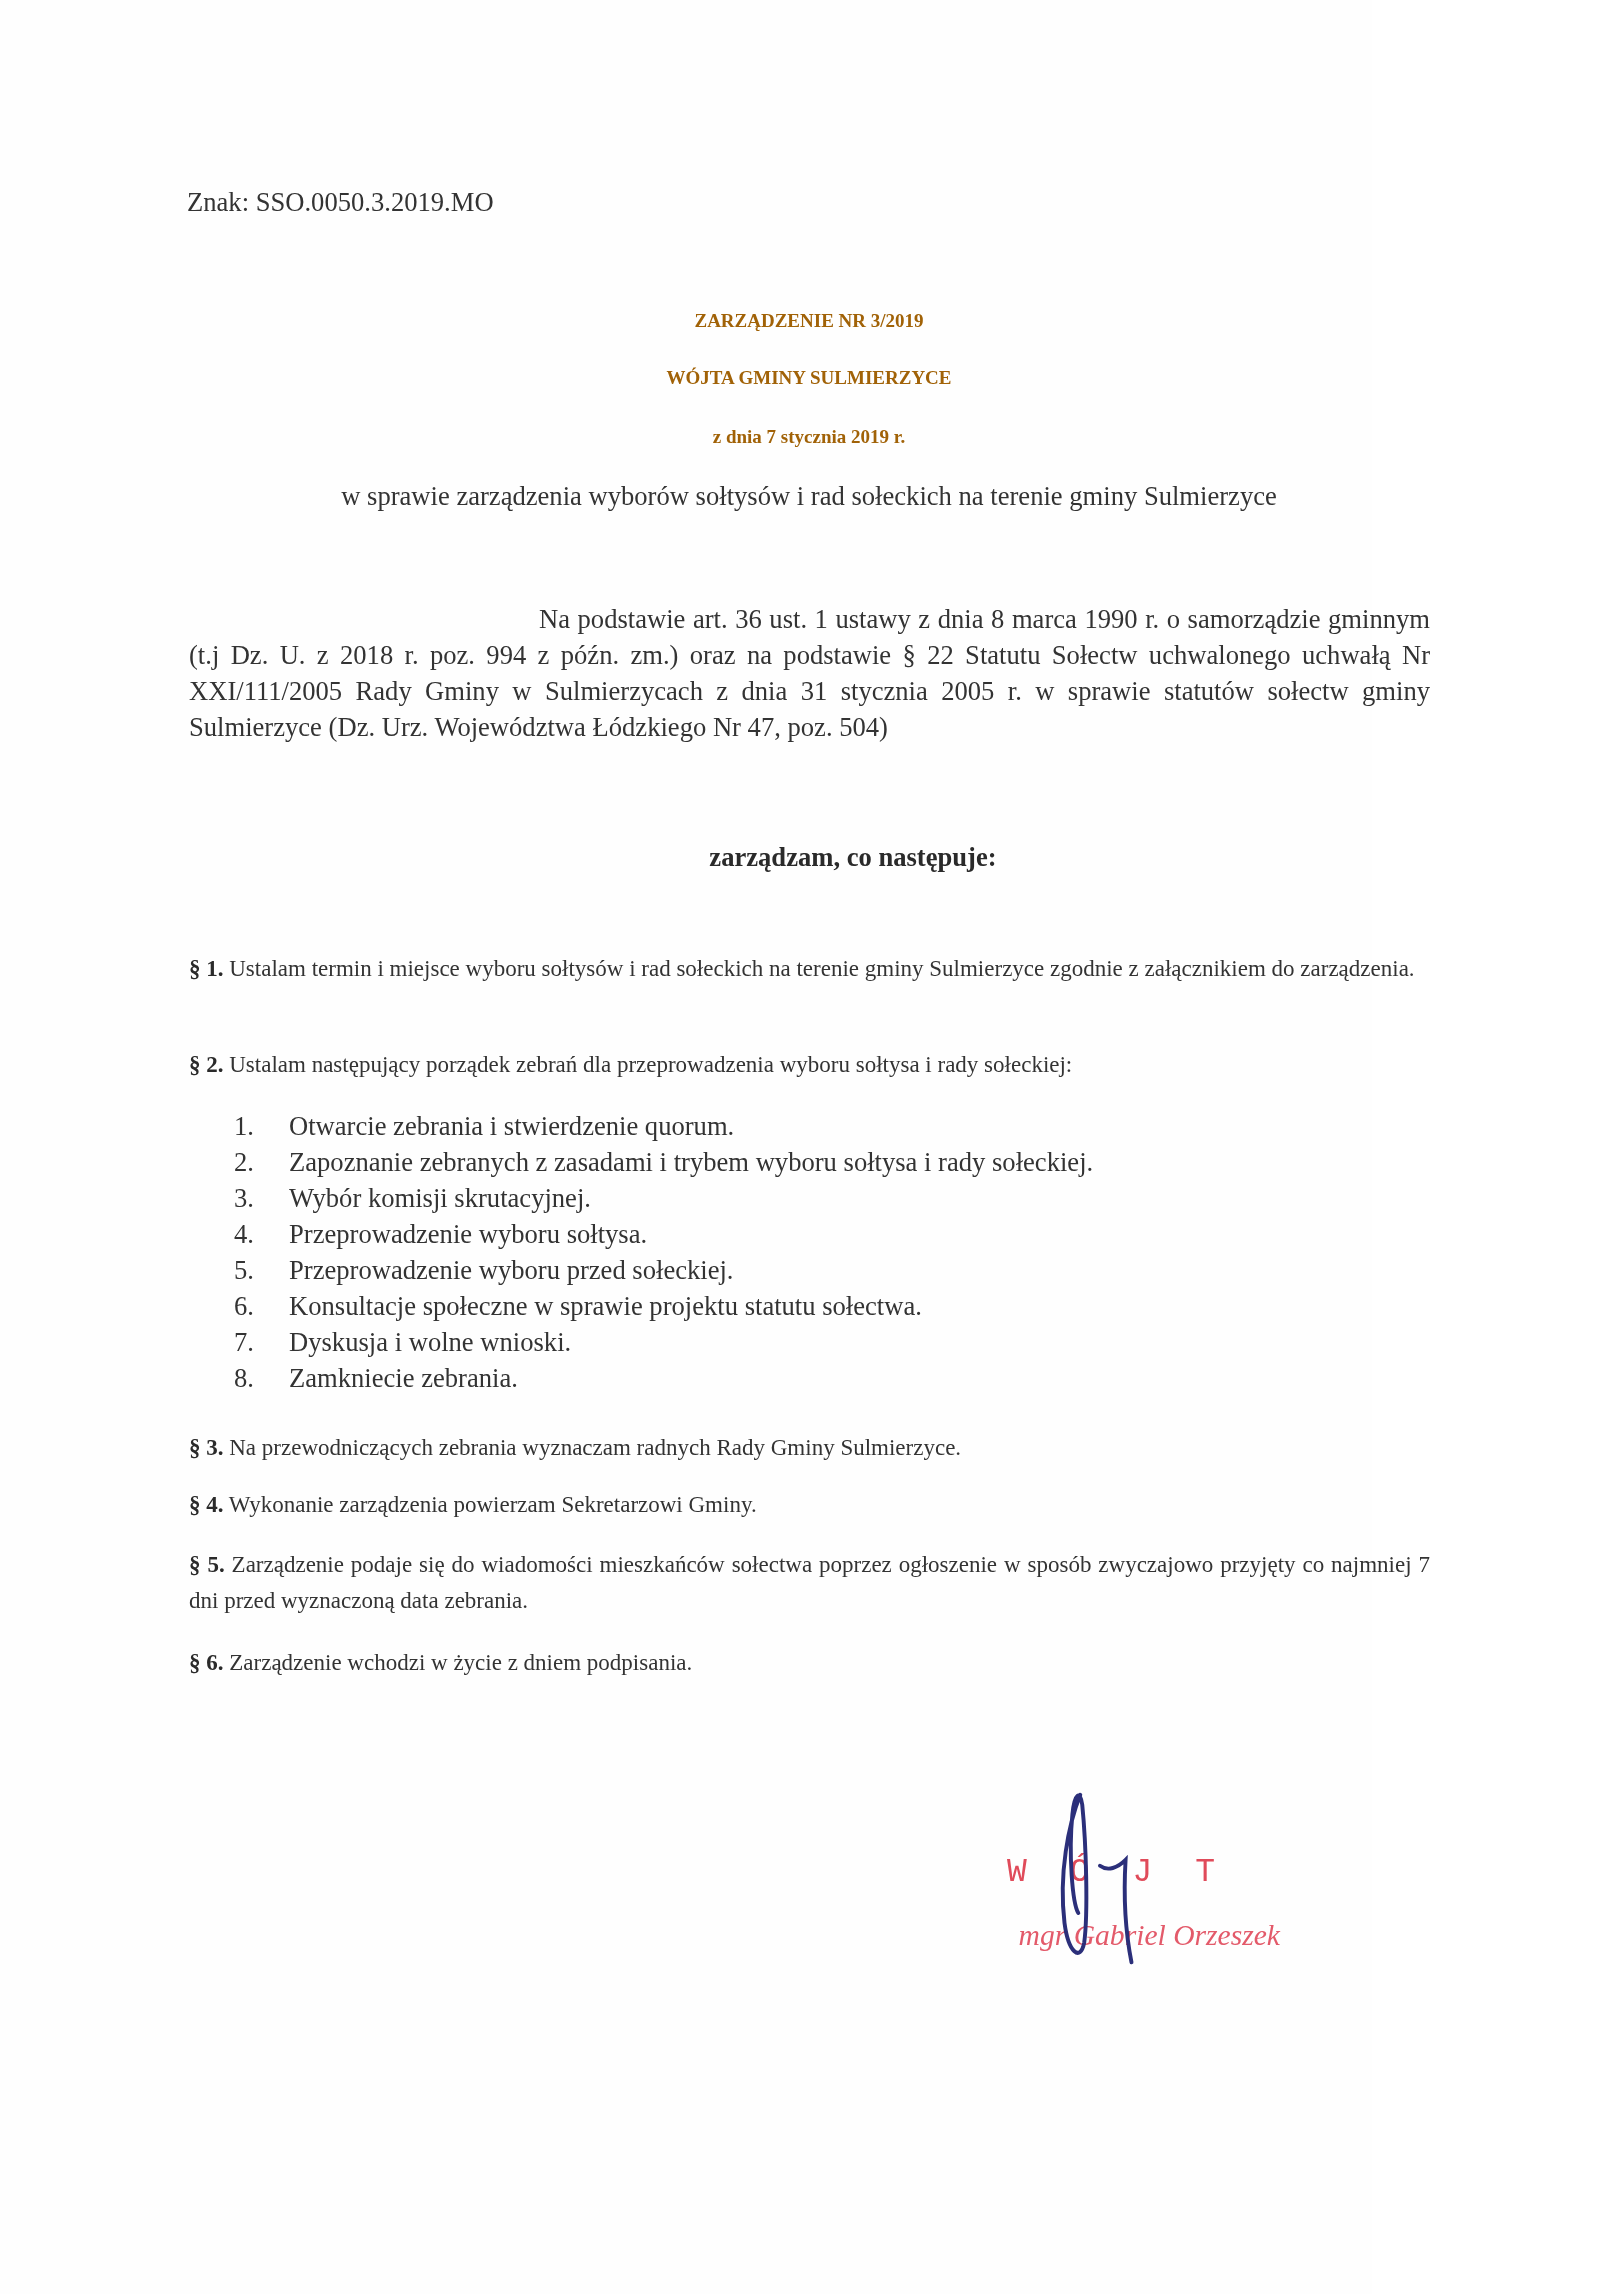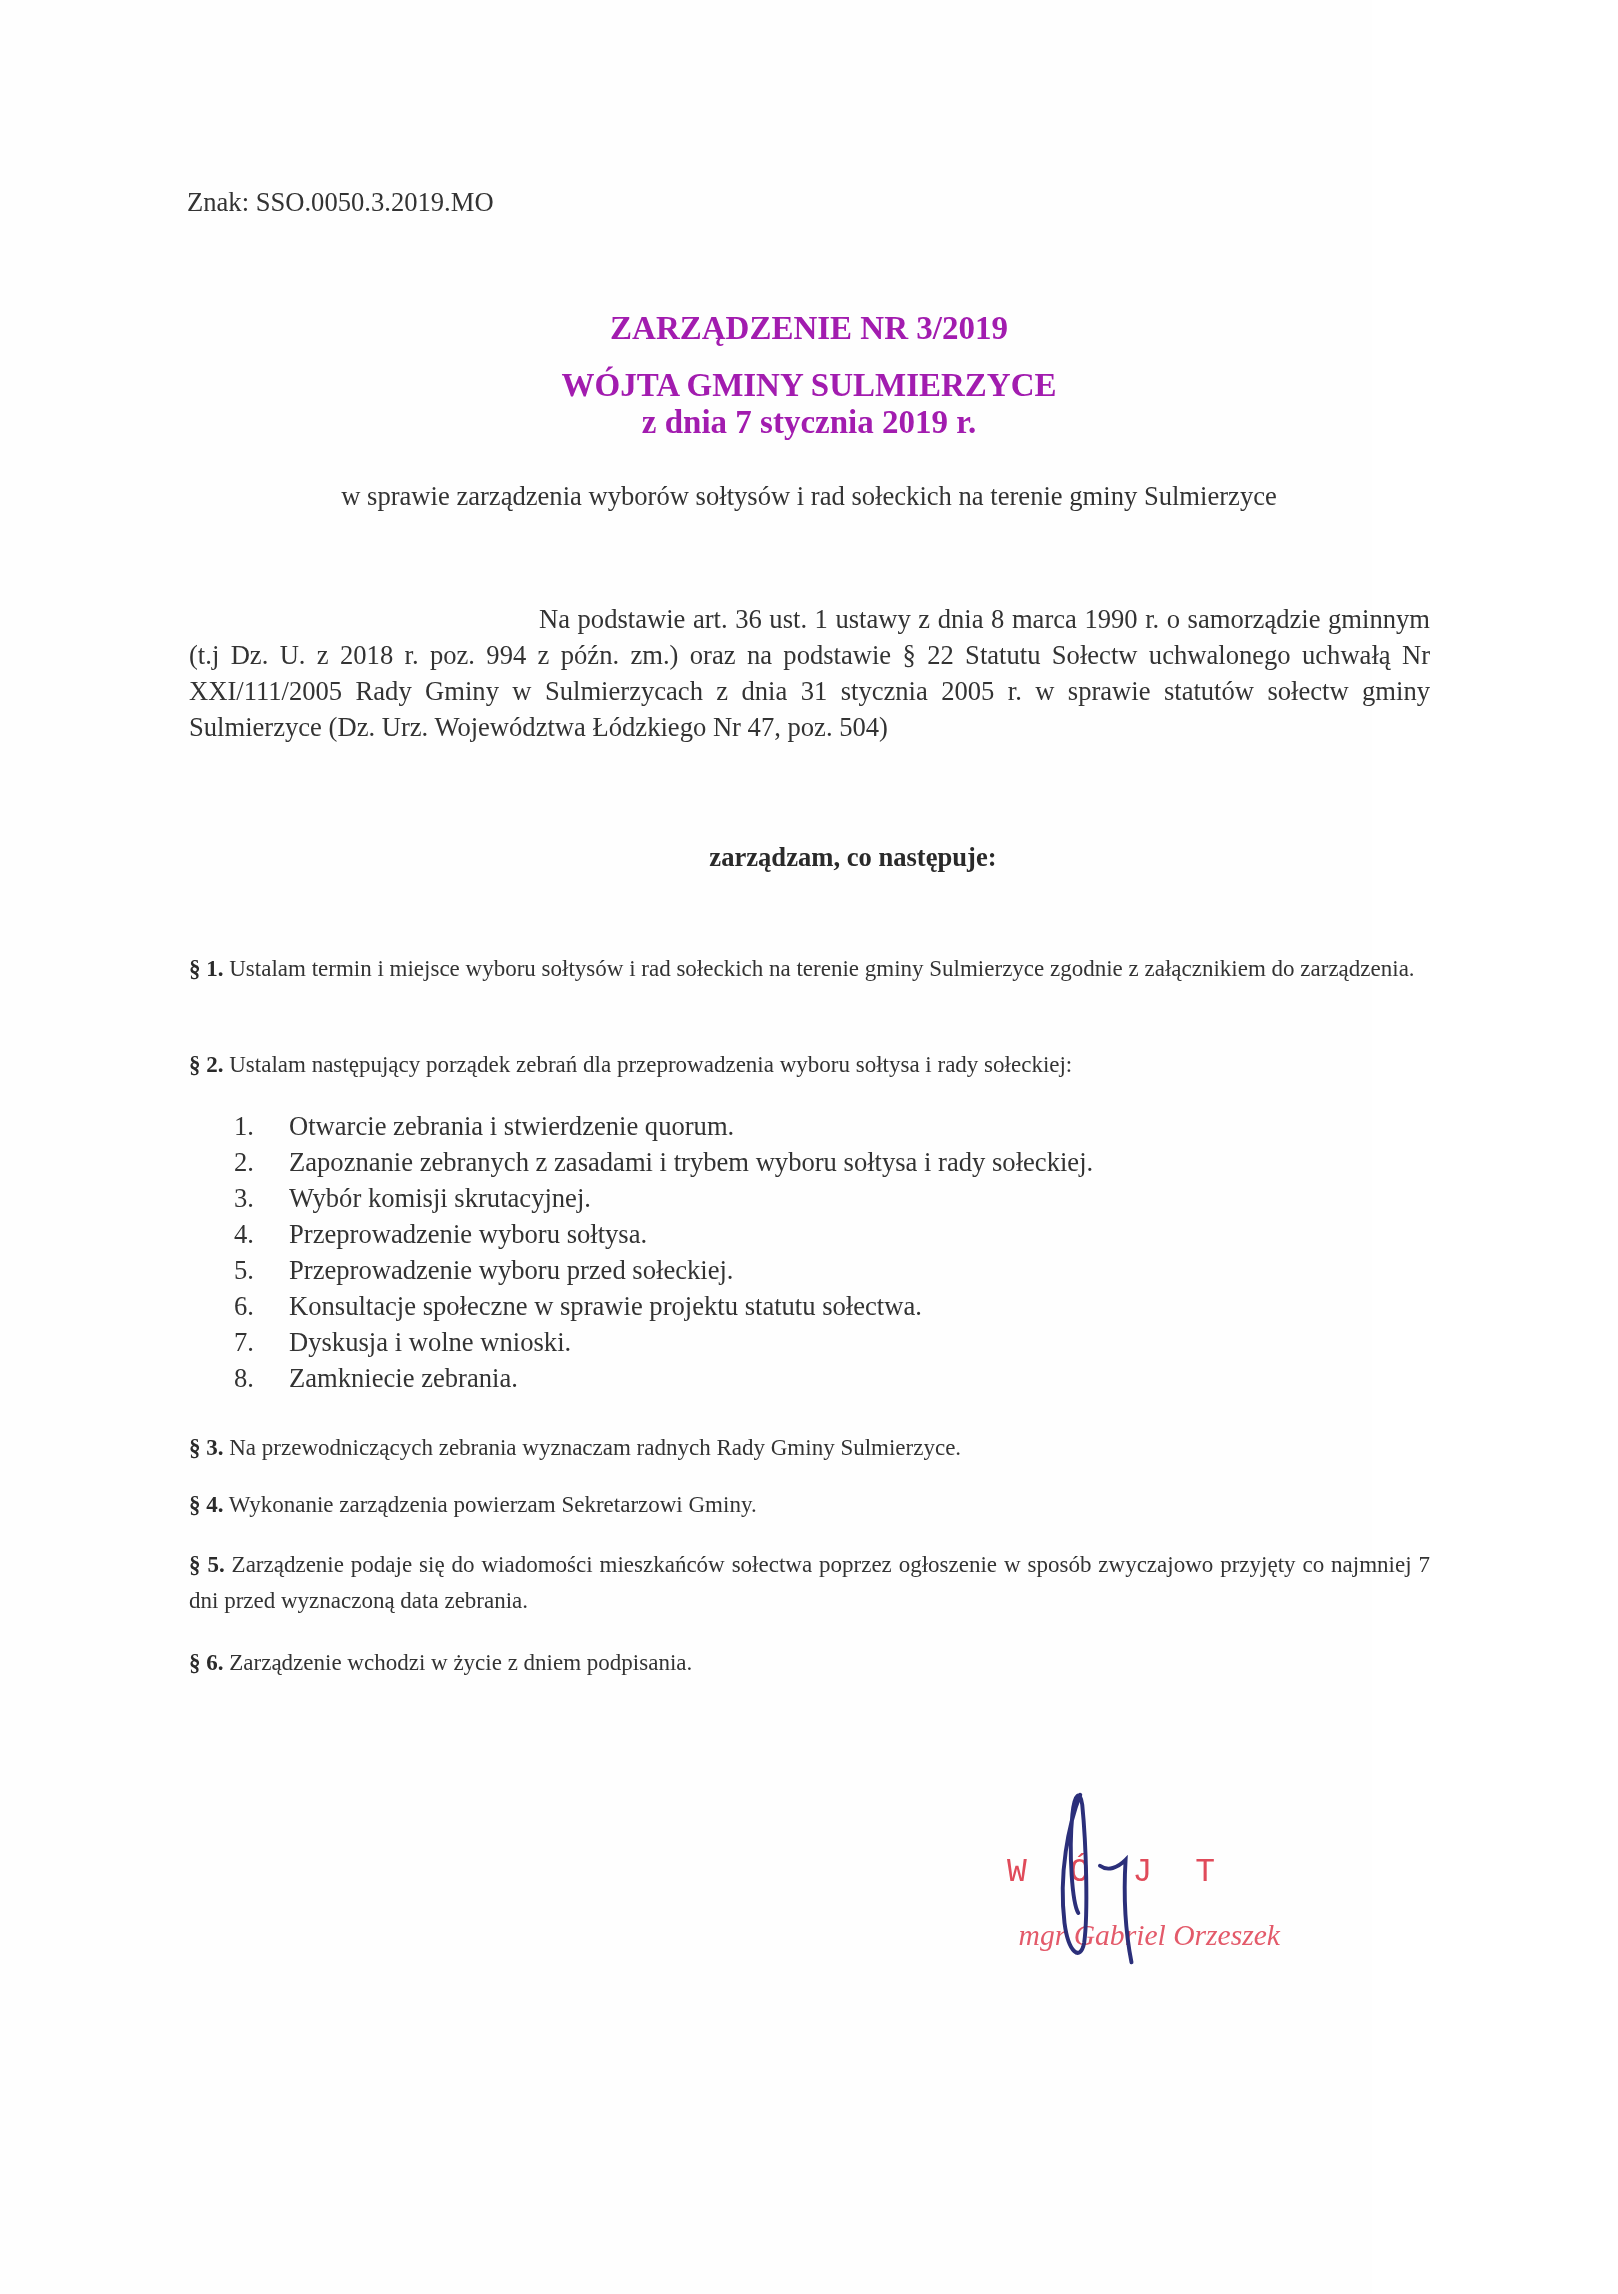--- a/index.html
+++ b/index.html
@@ -24,26 +24,26 @@
     }
     .abs { position: absolute; white-space: nowrap; }
     .ref {
       left: 187px; top: 187px;
       font-size: 26.6px;
       color: #333;
     }
     .title {
       left: 0; width: 1618px; text-align: center;
       font-weight: bold;
-      font-size: 33px;
-      color: #a21caf;
+      font-size: 19px;
+      color: #a16207;
     }
     .t1 { top: 310px; }
     .t2 { top: 367px; }
-    .t3 { top: 404px; }
+    .t3 { top: 426px; }
     .subject {
       left: 0; width: 1618px; text-align: center;
       top: 481px;
       font-size: 26.6px;
       color: #333;
     }
     .basis {
       left: 189px; top: 601px;
       width: 1241px;
       font-size: 26.6px;

